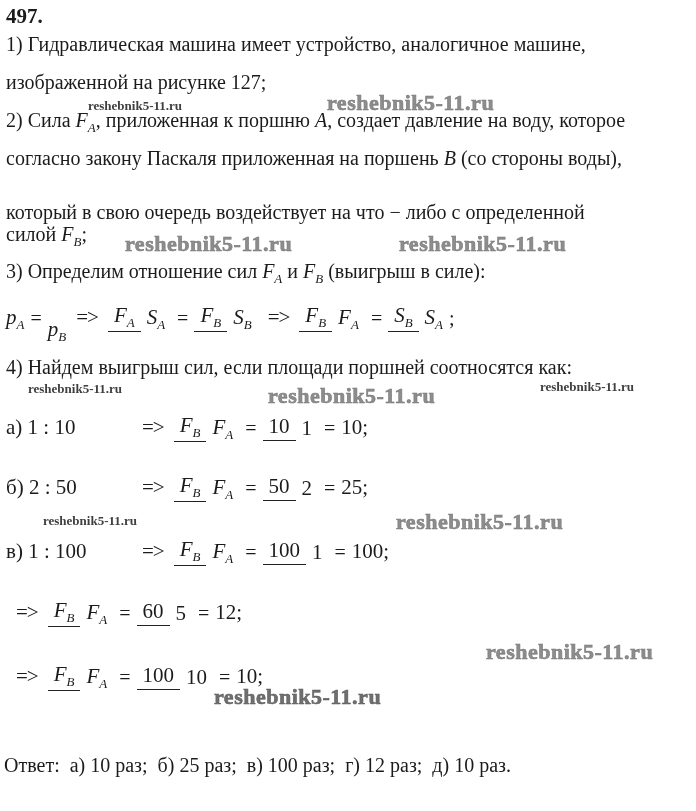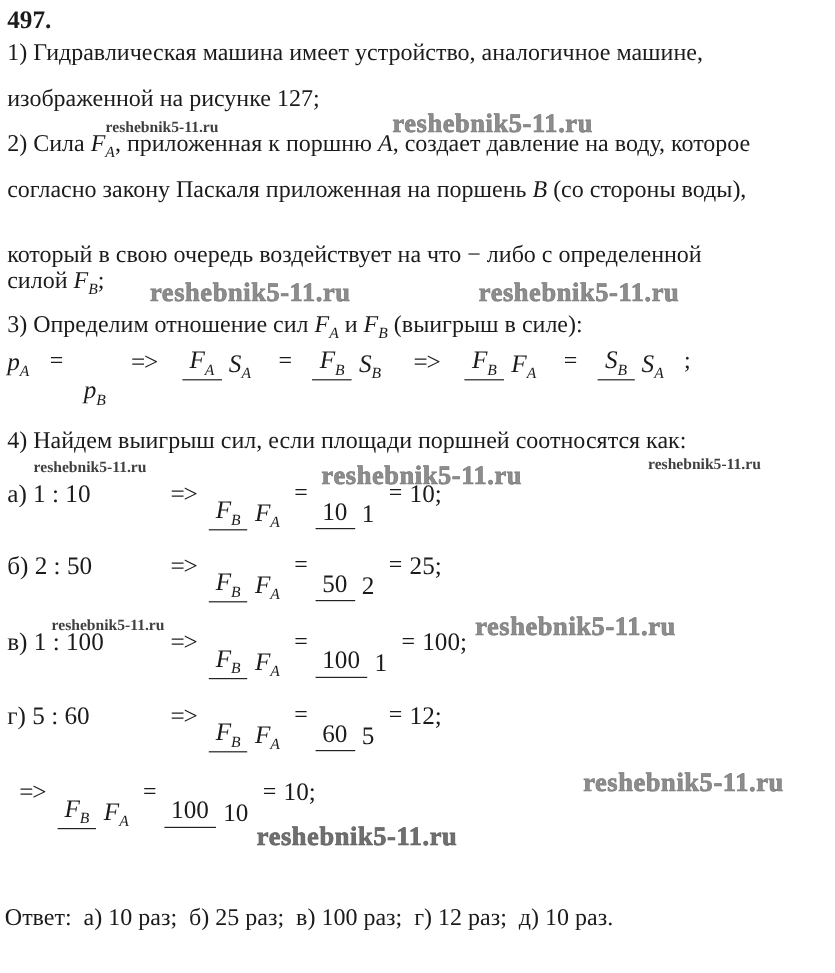--- a/index.html
+++ b/index.html
@@ -6,27 +6,27 @@
   body{
     width:696px;height:811px;position:relative;background:#ffffff;
     font-family:"Liberation Serif","DejaVu Serif",serif;color:#1b1b1b;
     overflow:hidden;
   }
   .abs{position:absolute;}
   .t{font-size:20px;line-height:1.2;white-space:nowrap;}
   .bold{font-weight:bold;}
   .mi{font-style:italic;font-family:"Liberation Serif",serif;}
   sub.mi{font-size:13px;line-height:1;}
-  .mrow{display:flex;align-items:flex-start;gap:11px;}
+  .mrow{display:flex;align-items:center;}
   .frac{display:inline-flex;flex-direction:row;align-items:center;font-size:21px;line-height:1.1;}
   .frac .num{display:block;border-bottom:1.6px solid #222;padding:0 6px 2px 6px;text-align:center;}
   .frac .den{display:block;padding:2px 6px 0 6px;text-align:center;}
   .arrow{letter-spacing:-1px;font-size:21px;margin:0 10px;}
   .gap-sm{margin:0 6px;}
-  .case-row{display:flex;left:6px;height:58px;}
+  .case-row{display:flex;align-items:center;left:6px;height:58px;}
   .case-label{min-width:126px;font-size:21px;}
   .wm{position:absolute;font-weight:bold;font-family:"Liberation Serif",serif;white-space:nowrap;}
   .wm-sm{font-size:13px;color:#3f3f3f;}
   .wm-lg{font-size:22px;color:#8d8d8d;-webkit-text-stroke:0.6px #7a7a7a;letter-spacing:0.5px;}
   .answer{white-space:pre-wrap;}
 </style>
 </head>
 <body>
 
 <span class="wm wm-sm abs" style="left:88px;top:98px;">reshebnik5-11.ru</span>
@@ -135,21 +135,20 @@
   <span class="t gap-sm">=</span>
   <span class="frac">
     <span class="num">100</span>
     <span class="den">1</span>
   </span>
   <span class="t gap-sm">=</span>
   <span class="t" style="font-size:21px;">100;</span>
 </div>
 
 <div class="abs case-row" style="top:584px;">
-  <span class="t case-label">г) 5 : 60</span>
   <span class="t arrow">=&gt;</span>
   <span class="frac">
     <span class="num"><span class="mi">F</span><sub class="mi">B</sub></span>
     <span class="den"><span class="mi">F</span><sub class="mi">A</sub></span>
   </span>
   <span class="t gap-sm">=</span>
   <span class="frac">
     <span class="num">60</span>
     <span class="den">5</span>
   </span>

